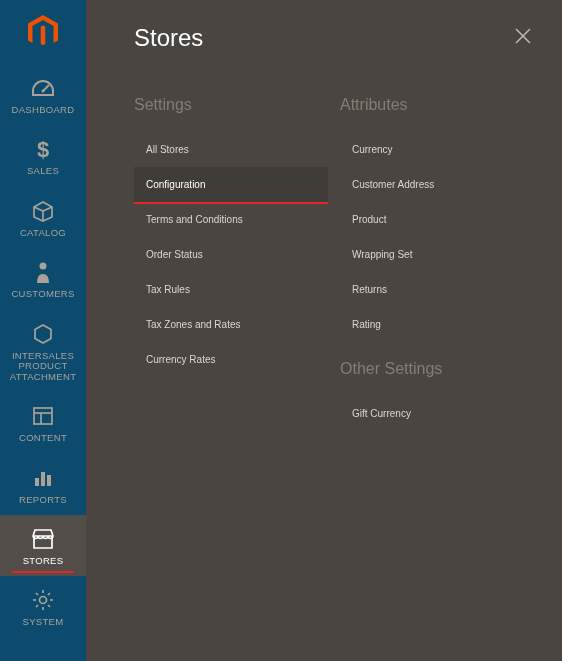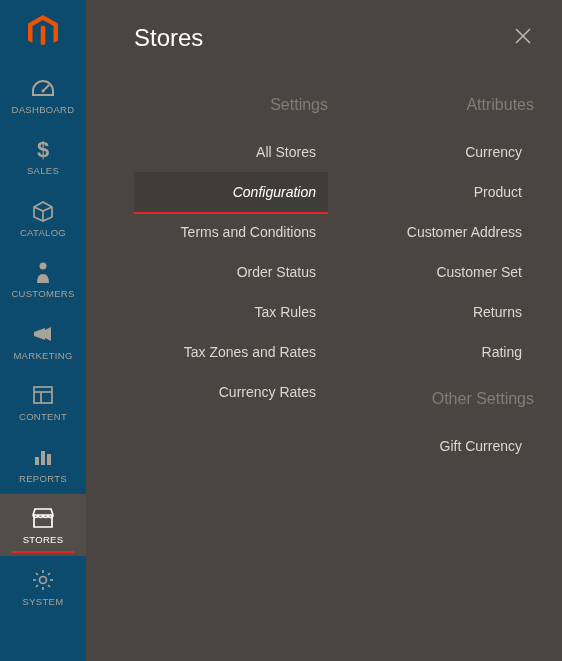--- a/index.html
+++ b/index.html
@@ -15,27 +15,27 @@
   .nav-item.active { background: #524d49; }
   .nav-item.active .nav-label { color: #fff; }
   .nav-item.underline::after { content:""; position:absolute; left:12px; right:12px; bottom:3px; height:2px; background:#e22626; }
 
   
   .panel { flex:1; background: #4a4540; position: relative; padding: 0; }
   .panel-header { display:flex; align-items:center; justify-content:space-between; padding: 24px 28px 18px 48px; }
   .panel-title { color:#fff; font-size: 24px; font-weight: 400; }
   .close-btn { width: 22px; height:22px; display:flex; align-items:center; justify-content:center; color:#c2bbb3; cursor:pointer; font-size: 22px; }
 
-  .panel-body { display:flex; padding: 8px 28px 0 48px; text-align: right; }
+  .panel-body { display:flex; padding: 8px 28px 0 48px; }
   .col { flex:1; min-width:0; }
   .col + .col { margin-left: 12px; }
 
   .sect-head { color:#847d75; font-size:16px; font-weight:400; margin: 18px 0 18px; }
-  .menu-link { display:block; color:#dcd7cf; font-size:14px; font-weight:400; padding: 12px 12px; cursor:pointer; border-radius:0; position:relative; }
-  .menu-link.selected { background:#403c38; color:#fff;font-style:italic; }
+  .menu-link { display:block; color:#dcd7cf; font-size:10px; font-weight:400; padding: 12px 12px; cursor:pointer; border-radius:0; position:relative; }
+  .menu-link.selected { background:#403c38; color:#fff; }
   .menu-link.selected::after { content:""; position:absolute; left:0; right:0; bottom:-2px; height:2px; background:#e22626; }
 
   
   .nav-icon svg { display:block; }
 </style>
 </head>
 <body>
 
 <div class="app">
 
@@ -80,29 +80,29 @@
     <div class="nav-item">
       <span class="nav-icon">
         <svg width="16" height="22" viewBox="0 0 16 22">
             <circle cx="8" cy="5" r="3.5" fill="#a8a297"></circle>
             <path d="M2 22 Q2 13 8 13 Q14 13 14 22 Z" fill="#a8a297"></path>
           </svg>
       </span>
       <span class="nav-label">CUSTOMERS</span>
     </div>
 
-
     <div class="nav-item">
       <span class="nav-icon">
-        <svg width="24" height="20" viewBox="0 0 24 20">
-            <path d="M3 8 L14 4 L14 16 L3 12 Z M14 6 L20 3 L20 17 L14 14" fill="#a8a297"></path>
+        <svg width="22" height="22" viewBox="0 0 22 22">
+            <path d="M11 2 L19 6.5 V15.5 L11 20 L3 15.5 V6.5 Z" fill="none" stroke="#a8a297" stroke-width="1.7"></path>
           </svg>
       </span>
-      <span class="nav-label">MARKETING</span>
+      <span class="nav-label">INTERSALES PRODUCT ATTACHMENT</span>
     </div>
+
 
     <div class="nav-item">
       <span class="nav-icon">
         <svg width="22" height="20" viewBox="0 0 22 20">
             <rect x="2" y="2" width="18" height="16" fill="none" stroke="#a8a297" stroke-width="1.7"></rect>
             <line x1="2" y1="7" x2="20" y2="7" stroke="#a8a297" stroke-width="1.7"></line>
             <line x1="9" y1="7" x2="9" y2="18" stroke="#a8a297" stroke-width="1.7"></line>
           </svg>
       </span>
       <span class="nav-label">CONTENT</span>
@@ -171,23 +171,23 @@
           <a class="menu-link selected">Configuration</a>
           <a class="menu-link">Terms and Conditions</a>
           <a class="menu-link">Order Status</a>
           <a class="menu-link">Tax Rules</a>
           <a class="menu-link">Tax Zones and Rates</a>
           <a class="menu-link">Currency Rates</a>
         </div>
       <div class="col" id="col-right">
           <div class="sect-head">Attributes</div>
           <a class="menu-link">Currency</a>
+          <a class="menu-link">Customer Address</a>
           <a class="menu-link">Product</a>
-          <a class="menu-link">Customer Address</a>
-          <a class="menu-link">Customer Set</a>
+          <a class="menu-link">Wrapping Set</a>
           <a class="menu-link">Returns</a>
           <a class="menu-link">Rating</a>
           <div class="sect-head">Other Settings</div>
           <a class="menu-link">Gift Currency</a>
         </div>
     </div>
   </section>
 
 </div>
 

